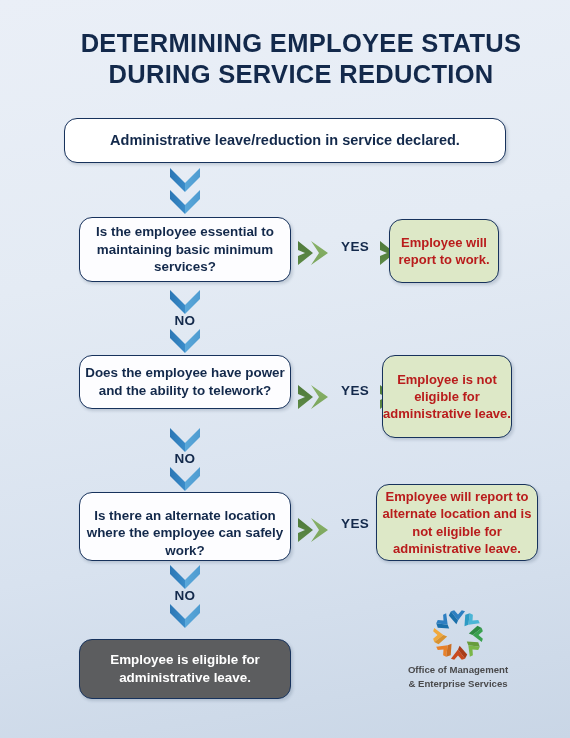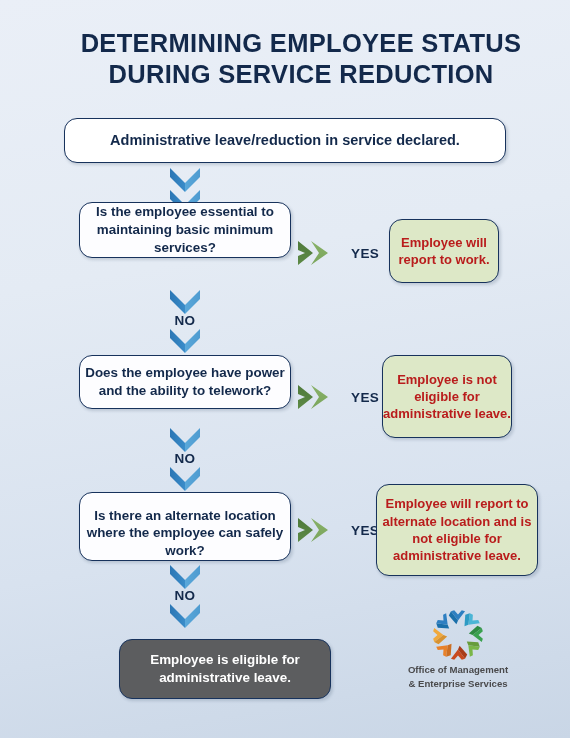--- a/index.html
+++ b/index.html
@@ -69,45 +69,44 @@
   .node.decision {
     background: #fdfdff;
     border: 1.6px solid #17325c;
     left: 79px;
     width: 212px;
   }
   .node.decision .node-text {
     color: #13294b;
     font-size: 13.4px;
   }
-  #decision-1 { top: 202px; height: 56px; }
+  #decision-1 { top: 217px; height: 65px; }
   #decision-2 { top: 355px; height: 54px; }
   #decision-3 { top: 492px; height: 69px; align-items: flex-end; }
 
   .node.outcome {
     background: #dde8c7;
     border: 1.6px solid #17325c;
     width: 110px;
   }
   .node.outcome .node-text {
     color: #b91c1c;
     font-size: 13px;
   }
   #outcome-1 { left: 389px; top: 219px; width: 110px; height: 64px; }
   #outcome-2 { left: 382px; top: 355px; width: 130px; height: 83px; }
-  #outcome-3 { left: 376px; top: 484px; width: 162px; height: 92px; }
+  #outcome-3 { left: 376px; top: 484px; width: 162px; height: 77px; }
 
   .node.final {
     background: #5c5d5f;
     border: 1.6px solid #17325c;
     left: 79px;
     top: 639px;
     width: 212px;
     height: 60px;
-    margin-left: 40px;
   }
   .node.final .node-text {
     color: #ffffff;
     font-size: 13.4px;
   }
 
   
   .down-arrow {
     position: absolute;
     width: 40px;
@@ -121,22 +120,21 @@
     color: #13294b;
     text-align: center;
     width: 40px;
     letter-spacing: 0.4px;
   }
 
   
   .yes-group {
     position: absolute;
     display: flex;
-    align-items: center;
-    gap: 20px;
+    gap: 10px;
   }
   .yes-label {
     font-weight: bold;
     font-size: 13.5px;
     color: #13294b;
     letter-spacing: 0.4px;
   }
   .yes-group svg { display: block; }
 
   

